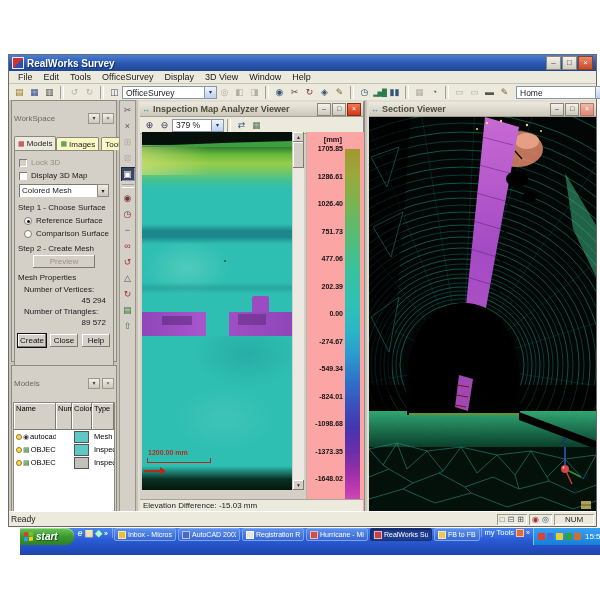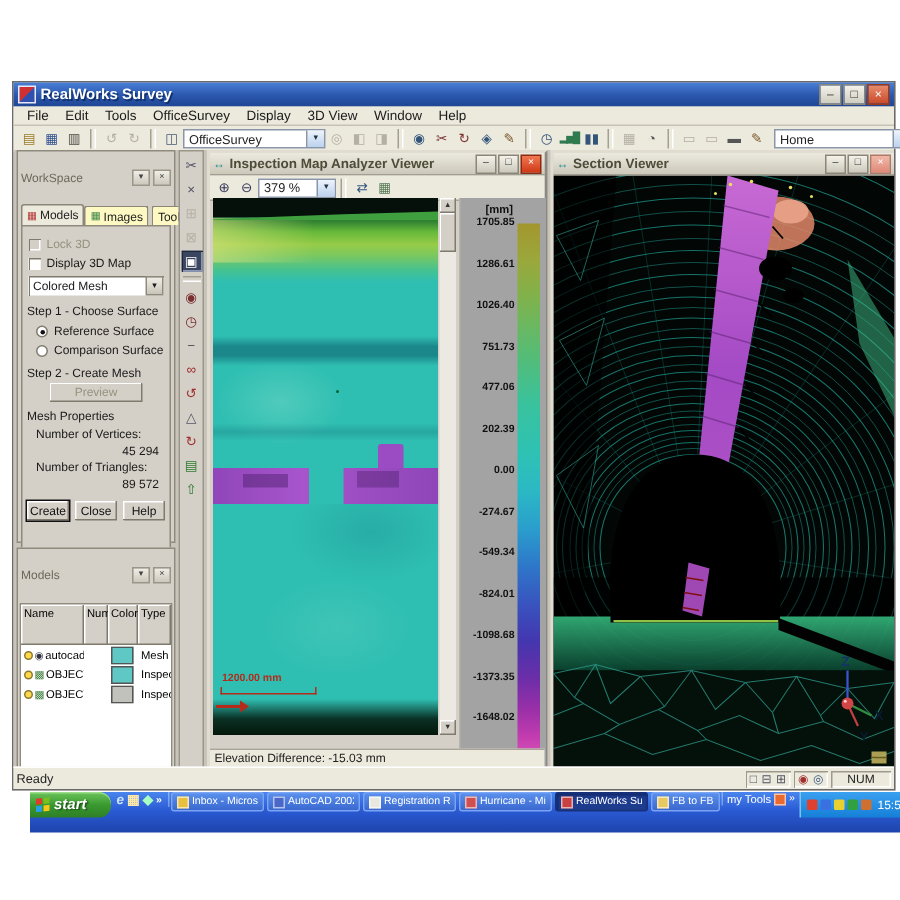--- a/index.html
+++ b/index.html
@@ -79,21 +79,21 @@
   .mdibtn.close{background:linear-gradient(#f07850,#d03818);color:#fff;border-color:#8a2a10}
   .mdibtn.close.pale{background:linear-gradient(#f0b8a8,#e08878);border-color:#b07868}
 
   
   .maptb{height:16px;background:#ece9dd;border-bottom:1px solid #a8a49a;display:flex;align-items:center;padding-left:2px}
   .mapbody{position:absolute;left:0;top:30px;width:100%;height:358px}
   .mapcanvas{position:absolute;left:2px;top:0;width:150px;height:358px;background:#2fbfb2;overflow:hidden}
   .mapcanvas>div{position:absolute}
   .vscroll{position:absolute;left:153px;top:0;width:11px;height:358px;background:#ece9e2}
   .sbtn{position:absolute;left:0;width:11px;height:10px;background:#d4d0c8;box-shadow:inset -1px -1px 0 #7e7a6e,inset 1px 1px 0 #fff;font-size:5px;text-align:center;line-height:10px;color:#333;box-sizing:border-box}
-  .scalepanel{position:absolute;left:166px;top:0;width:57px;height:400px;background:#a3a3a3;border-left:1px solid #b8b4a8}
+  .scalepanel{position:absolute;left:166px;top:0;width:57px;height:400px;background:#fca5a5;border-left:1px solid #b8b4a8}
   .scalebar{position:absolute;right:4px;top:17px;bottom:26px;width:15px;
     background:linear-gradient(180deg,#a3962e 0%,#9aa83c 7%,#7fb24c 14%,#57bc74 24%,#38c29e 34%,#2ec2b4 43%,#2bb8c4 50%,#2a9ecd 57%,#2e77c9 64%,#3a4fbd 72%,#4436ae 78%,#6c2ea8 85%,#9c30a8 91%,#c43db0 96%,#d855b8 100%)}
   .scalelabels{position:absolute;left:0;right:21px;top:13px;bottom:22px;display:flex;flex-direction:column;justify-content:space-between;align-items:flex-end}
   .scalelabels span{font-size:7px;font-weight:bold;color:#111;line-height:7px}
   .scaleunit{position:absolute;right:22px;top:3px;font-size:7.5px;font-weight:bold;color:#111}
   .mapstatus{position:absolute;left:0;right:0;bottom:0;height:13px;background:#ece9dd;border-top:1px solid #a8a49a;font-size:8px;color:#222;padding:1px 3px;box-sizing:border-box}
 
   
   .appstatus{position:absolute;left:0;right:0;bottom:0;height:14px;background:#ece9dd;border-top:1px solid #fff;display:flex;align-items:center;font-size:8.5px;color:#222;padding:0 2px;gap:2px}
   .stcell{box-shadow:inset 1px 1px 0 #9e9a8e,inset -1px -1px 0 #fff;height:11px;display:flex;align-items:center;padding:0 3px;gap:3px;font-size:8px}

